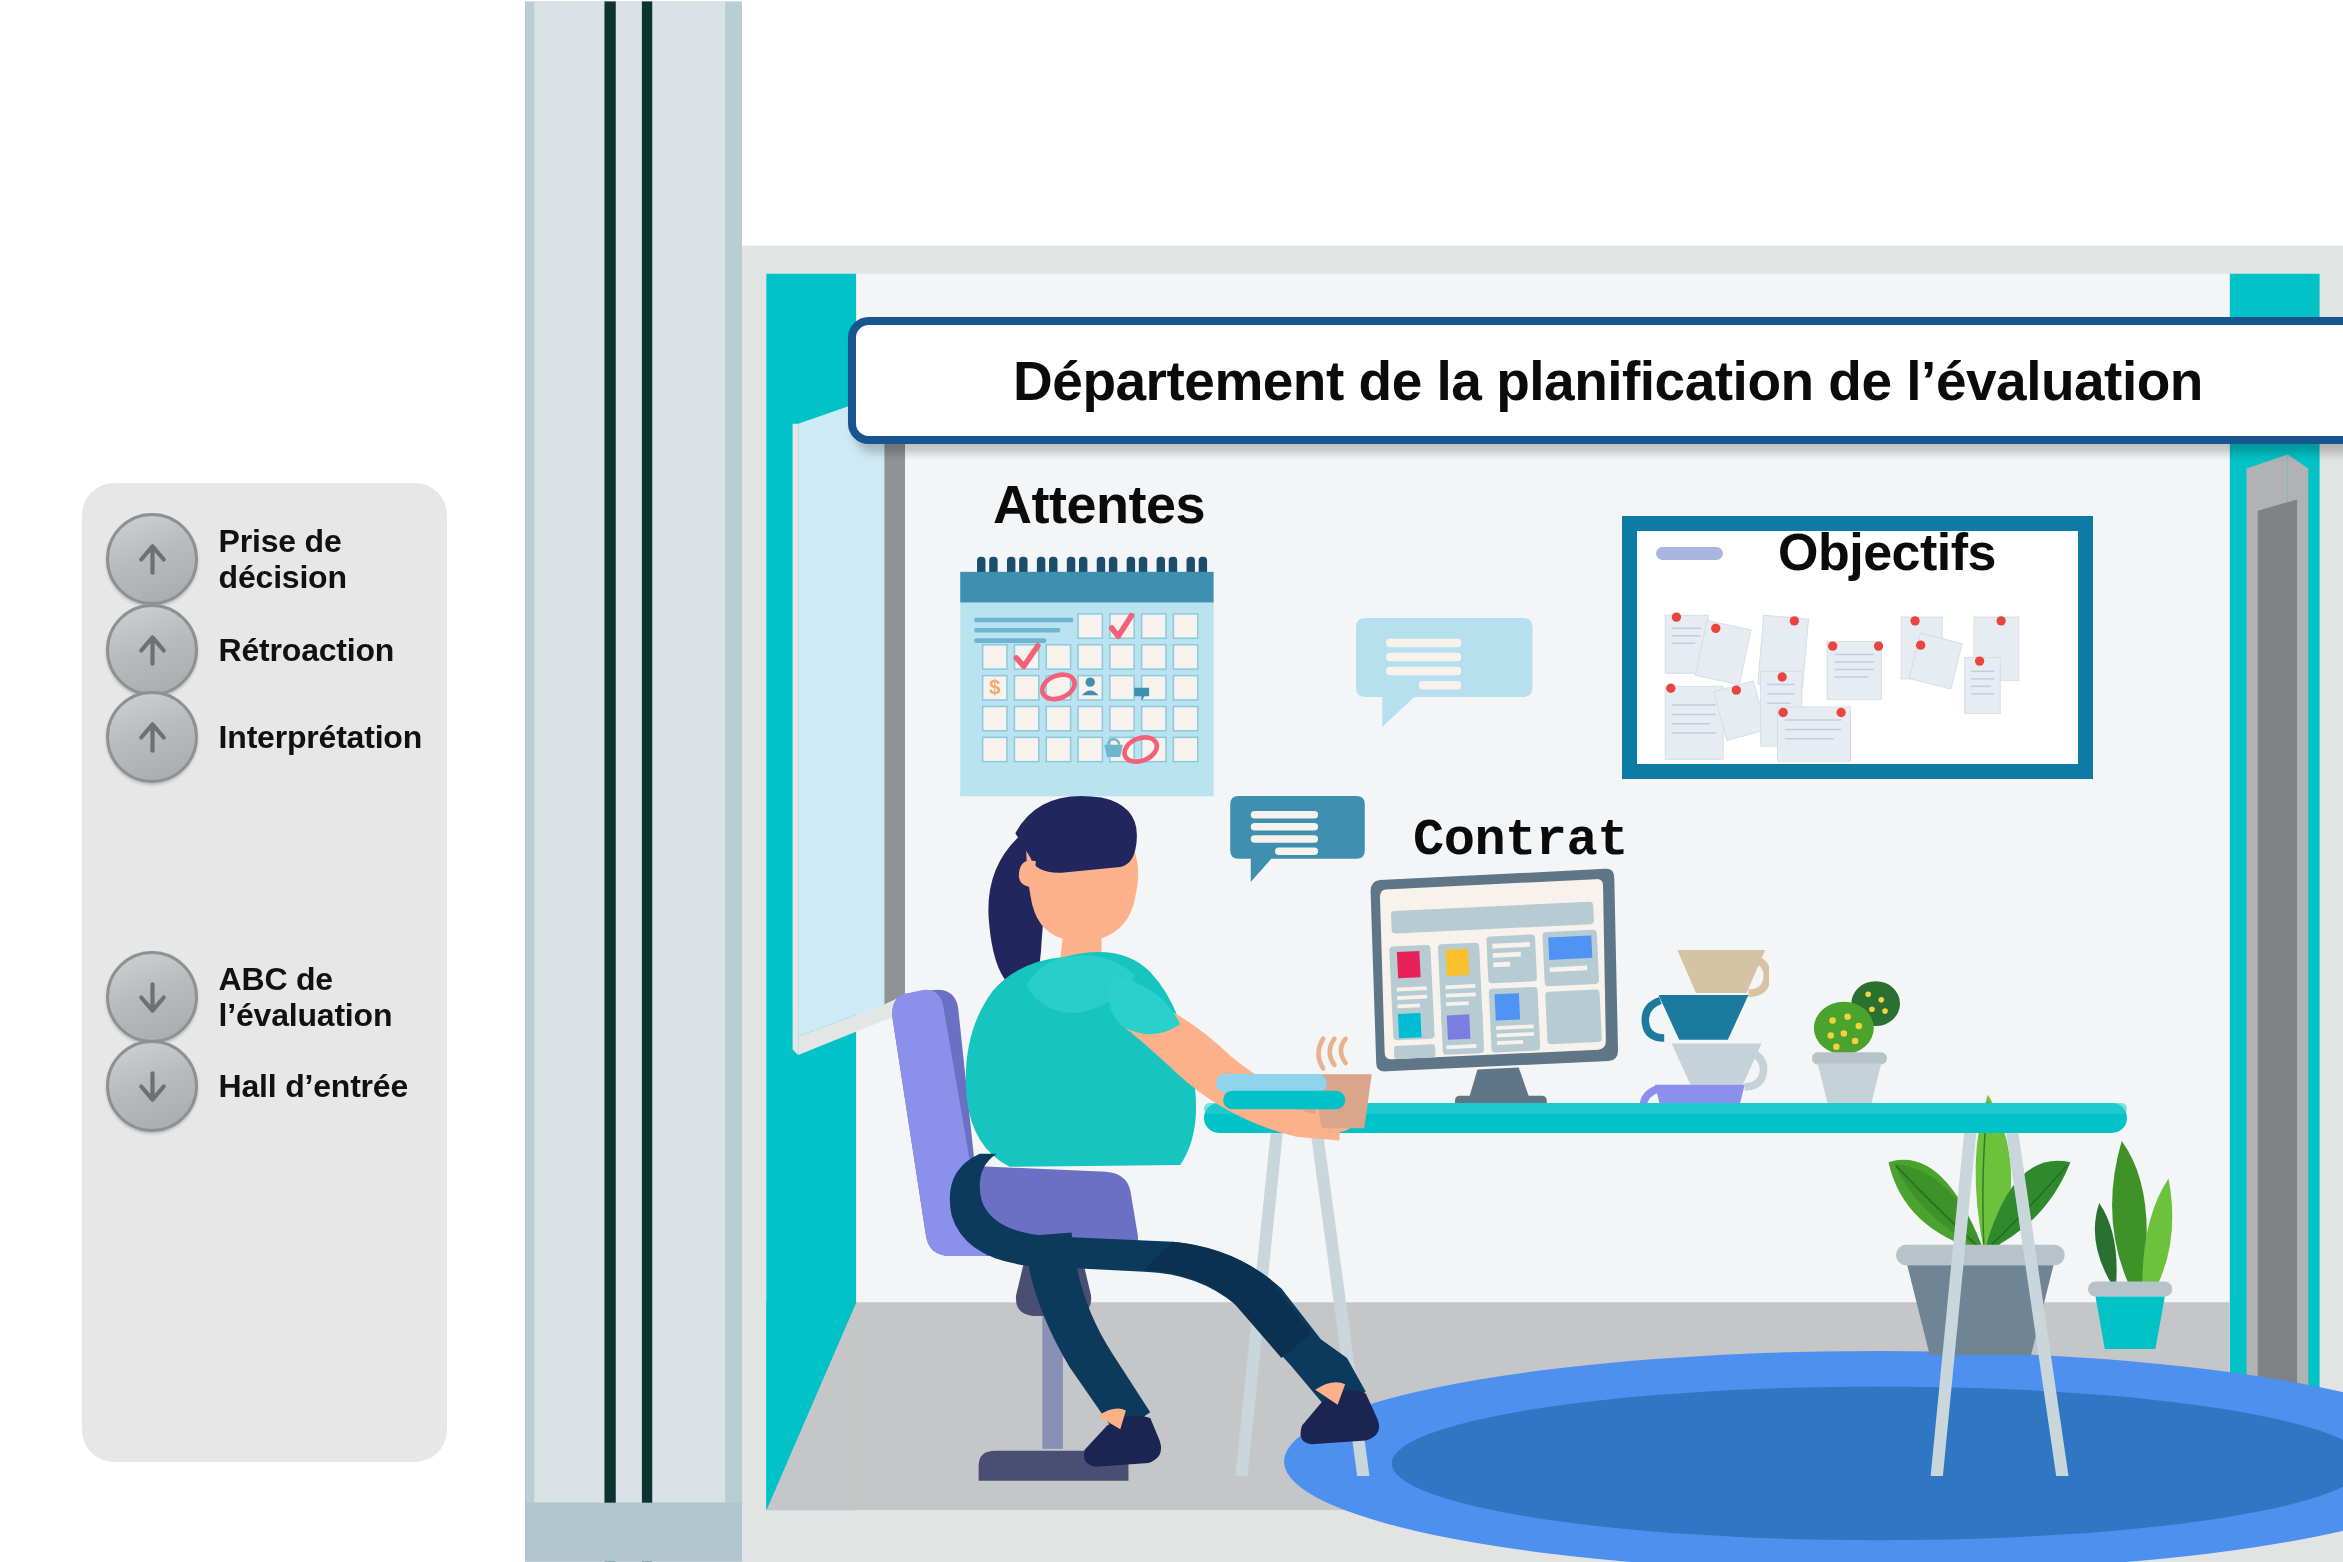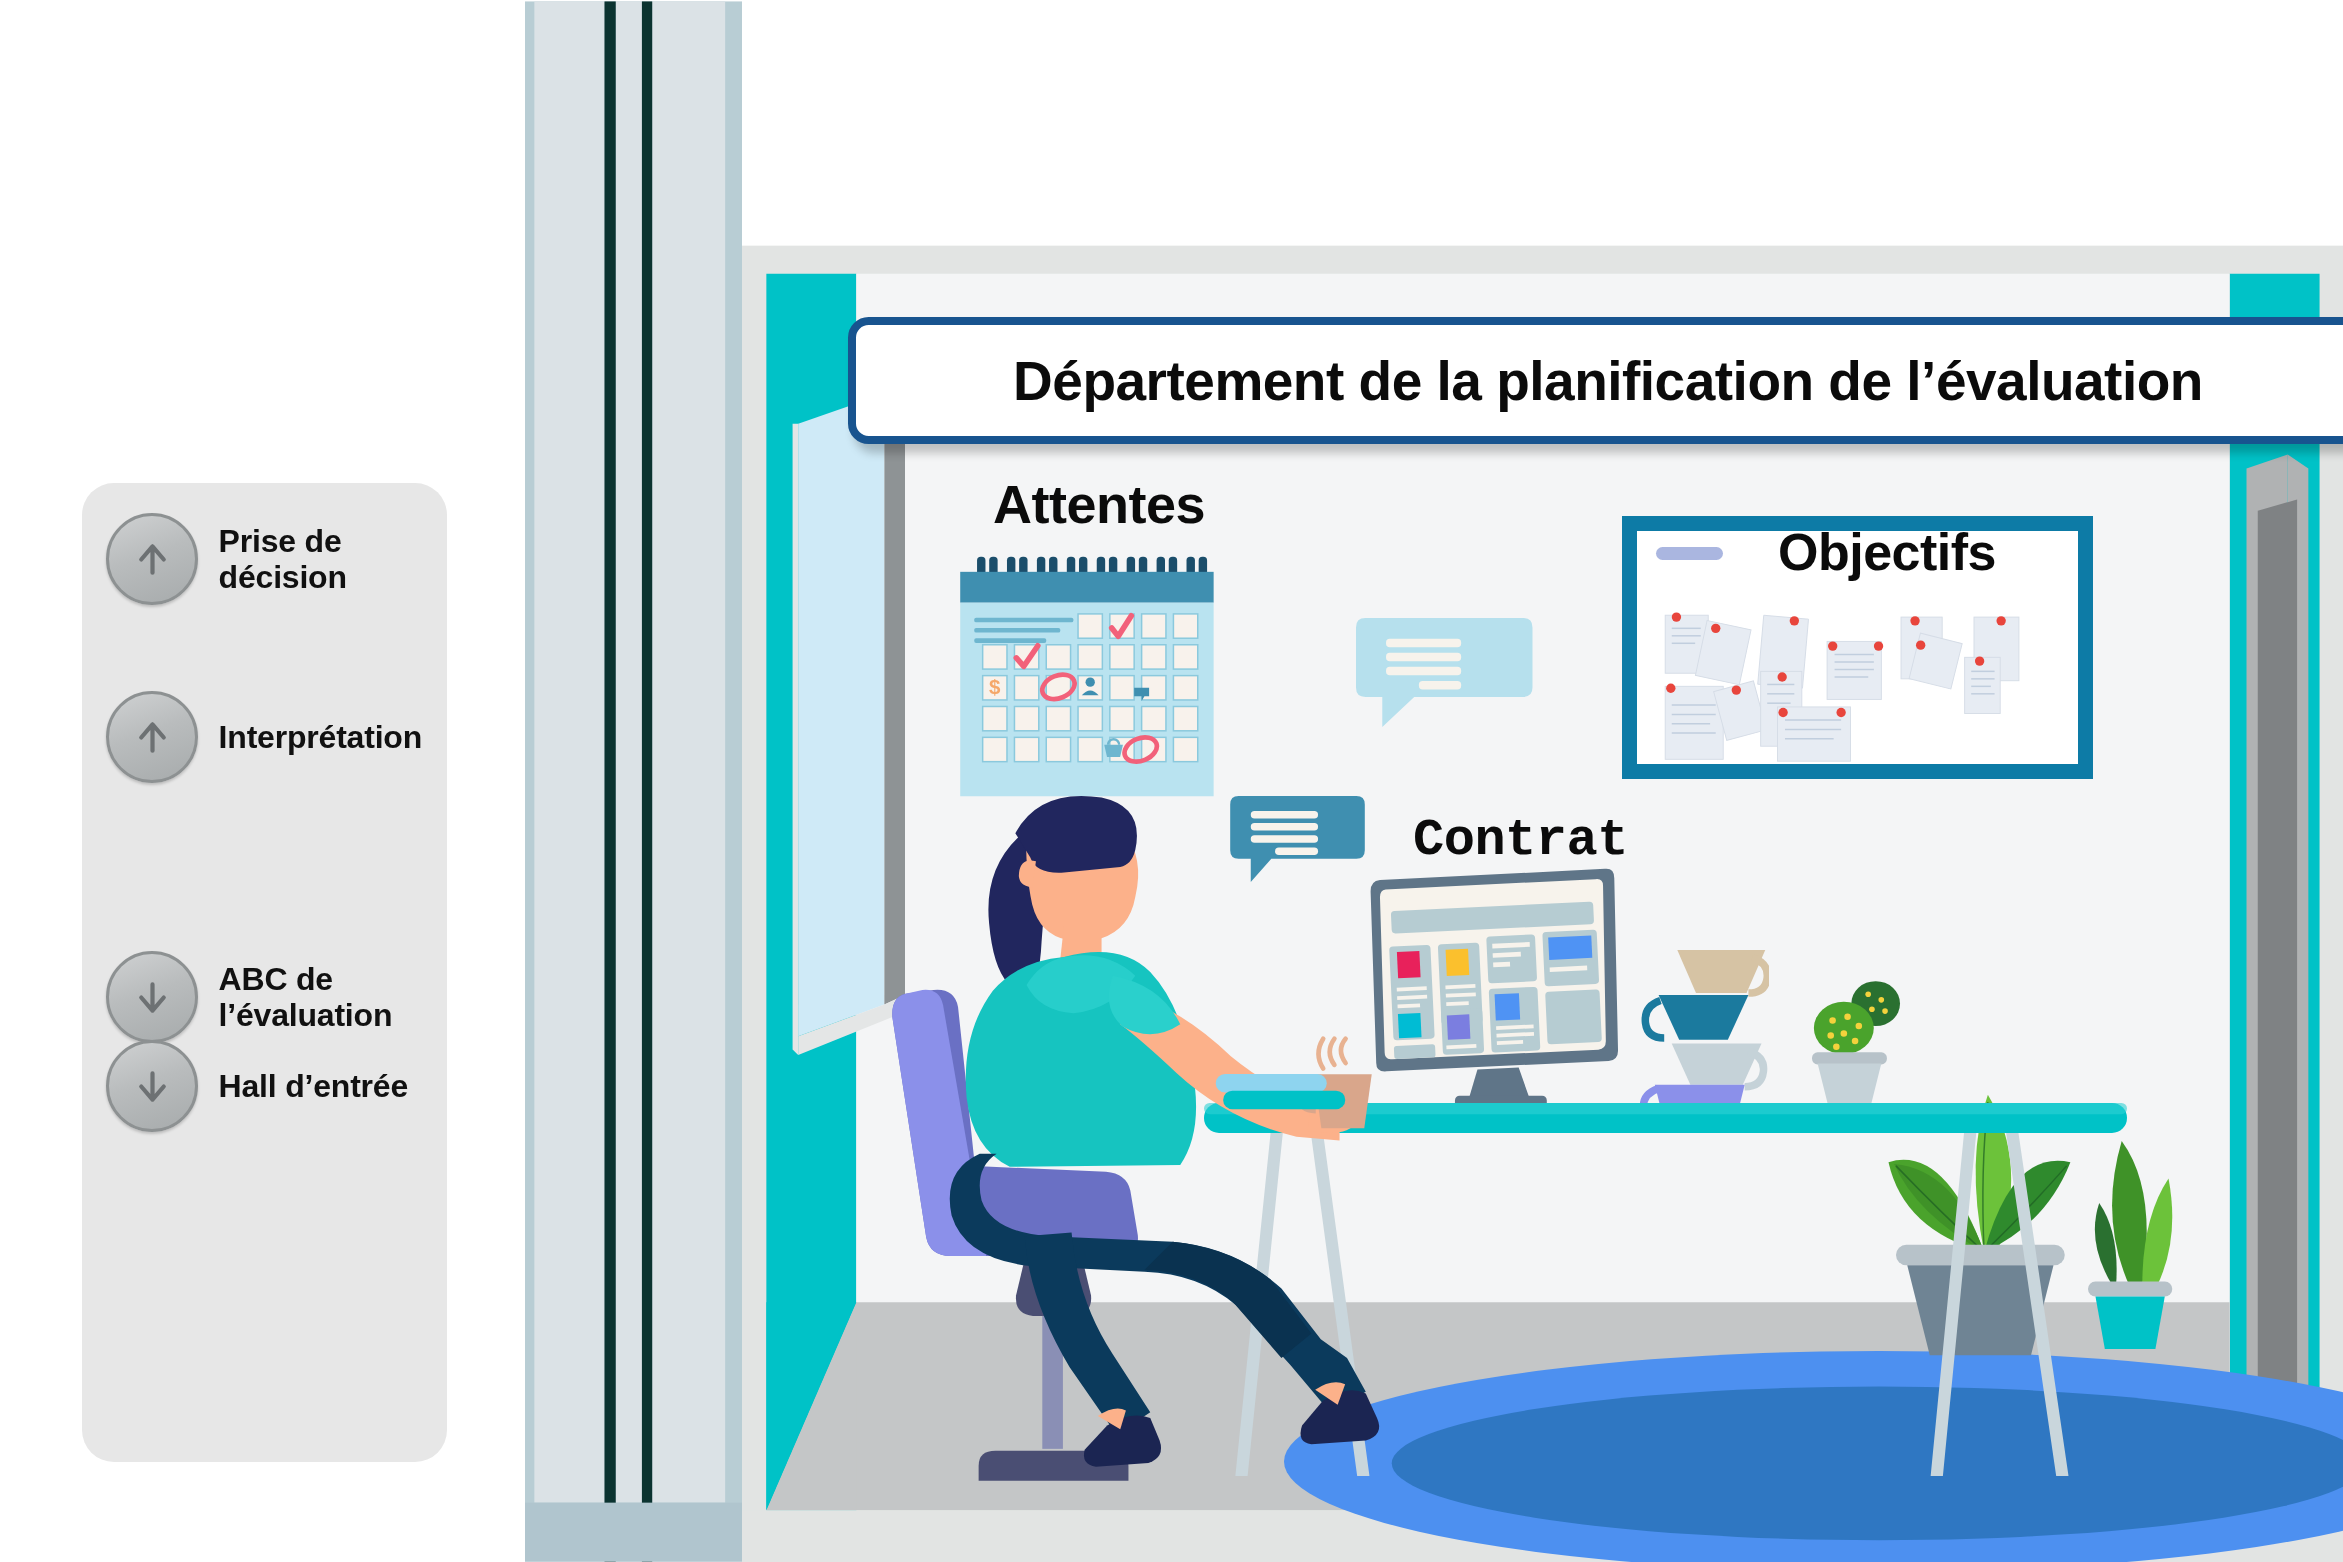--- a/index.html
+++ b/index.html
@@ -542,20 +542,28 @@
 
 <div class="abs" id="nav-panel">
     <div class="nav-item" style="top: 30px;">
       <div class="nav-btn">
         <svg width="45" height="45" viewBox="0 0 48 48">
           <path d="M24 38 V12 M24 10 L12 24 M24 10 L36 24" fill="none" stroke="#6d7173" stroke-width="4.5" stroke-linecap="round" stroke-linejoin="round"></path>
         </svg>
       </div>
       <div class="nav-label">Prise de<br>décision</div>
     </div>
+    <div class="nav-item" style="top: 121px;">
+      <div class="nav-btn">
+        <svg width="45" height="45" viewBox="0 0 48 48">
+          <path d="M24 38 V12 M24 10 L12 24 M24 10 L36 24" fill="none" stroke="#6d7173" stroke-width="4.5" stroke-linecap="round" stroke-linejoin="round"></path>
+        </svg>
+      </div>
+      <div class="nav-label">Rétroaction</div>
+    </div>
     <div class="nav-item" style="top: 208px;">
       <div class="nav-btn">
         <svg width="45" height="45" viewBox="0 0 48 48">
           <path d="M24 38 V12 M24 10 L12 24 M24 10 L36 24" fill="none" stroke="#6d7173" stroke-width="4.5" stroke-linecap="round" stroke-linejoin="round"></path>
         </svg>
       </div>
       <div class="nav-label">Interprétation</div>
     </div>
     <div class="nav-item" style="top: 468px;">
       <div class="nav-btn">

